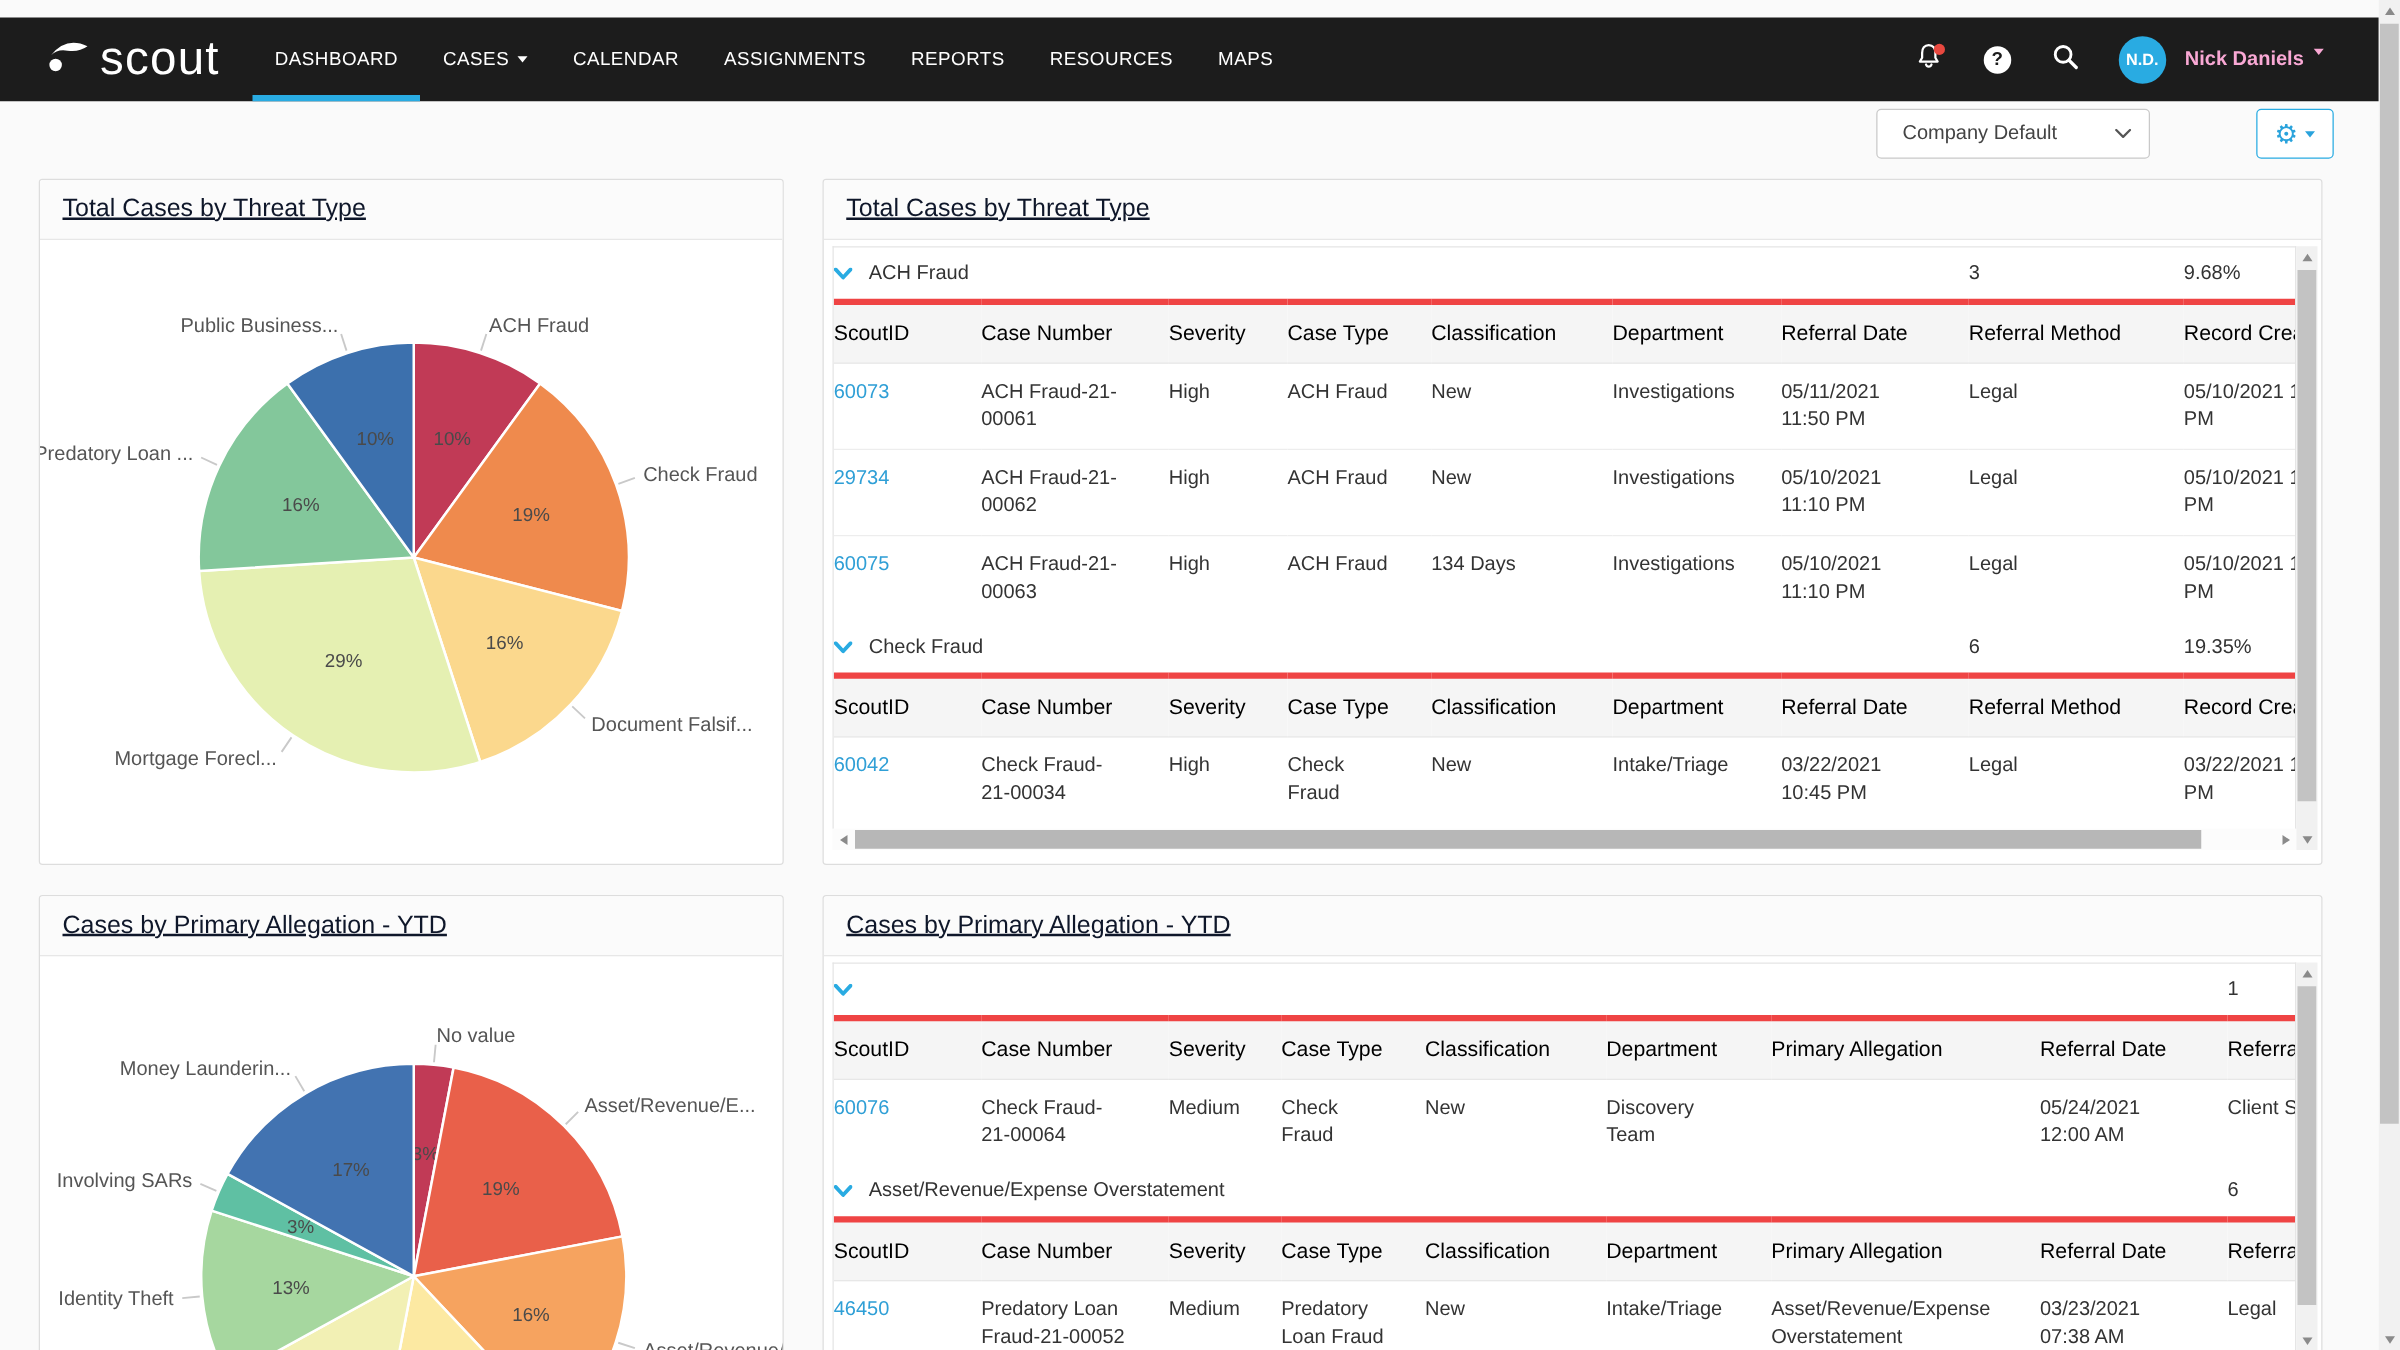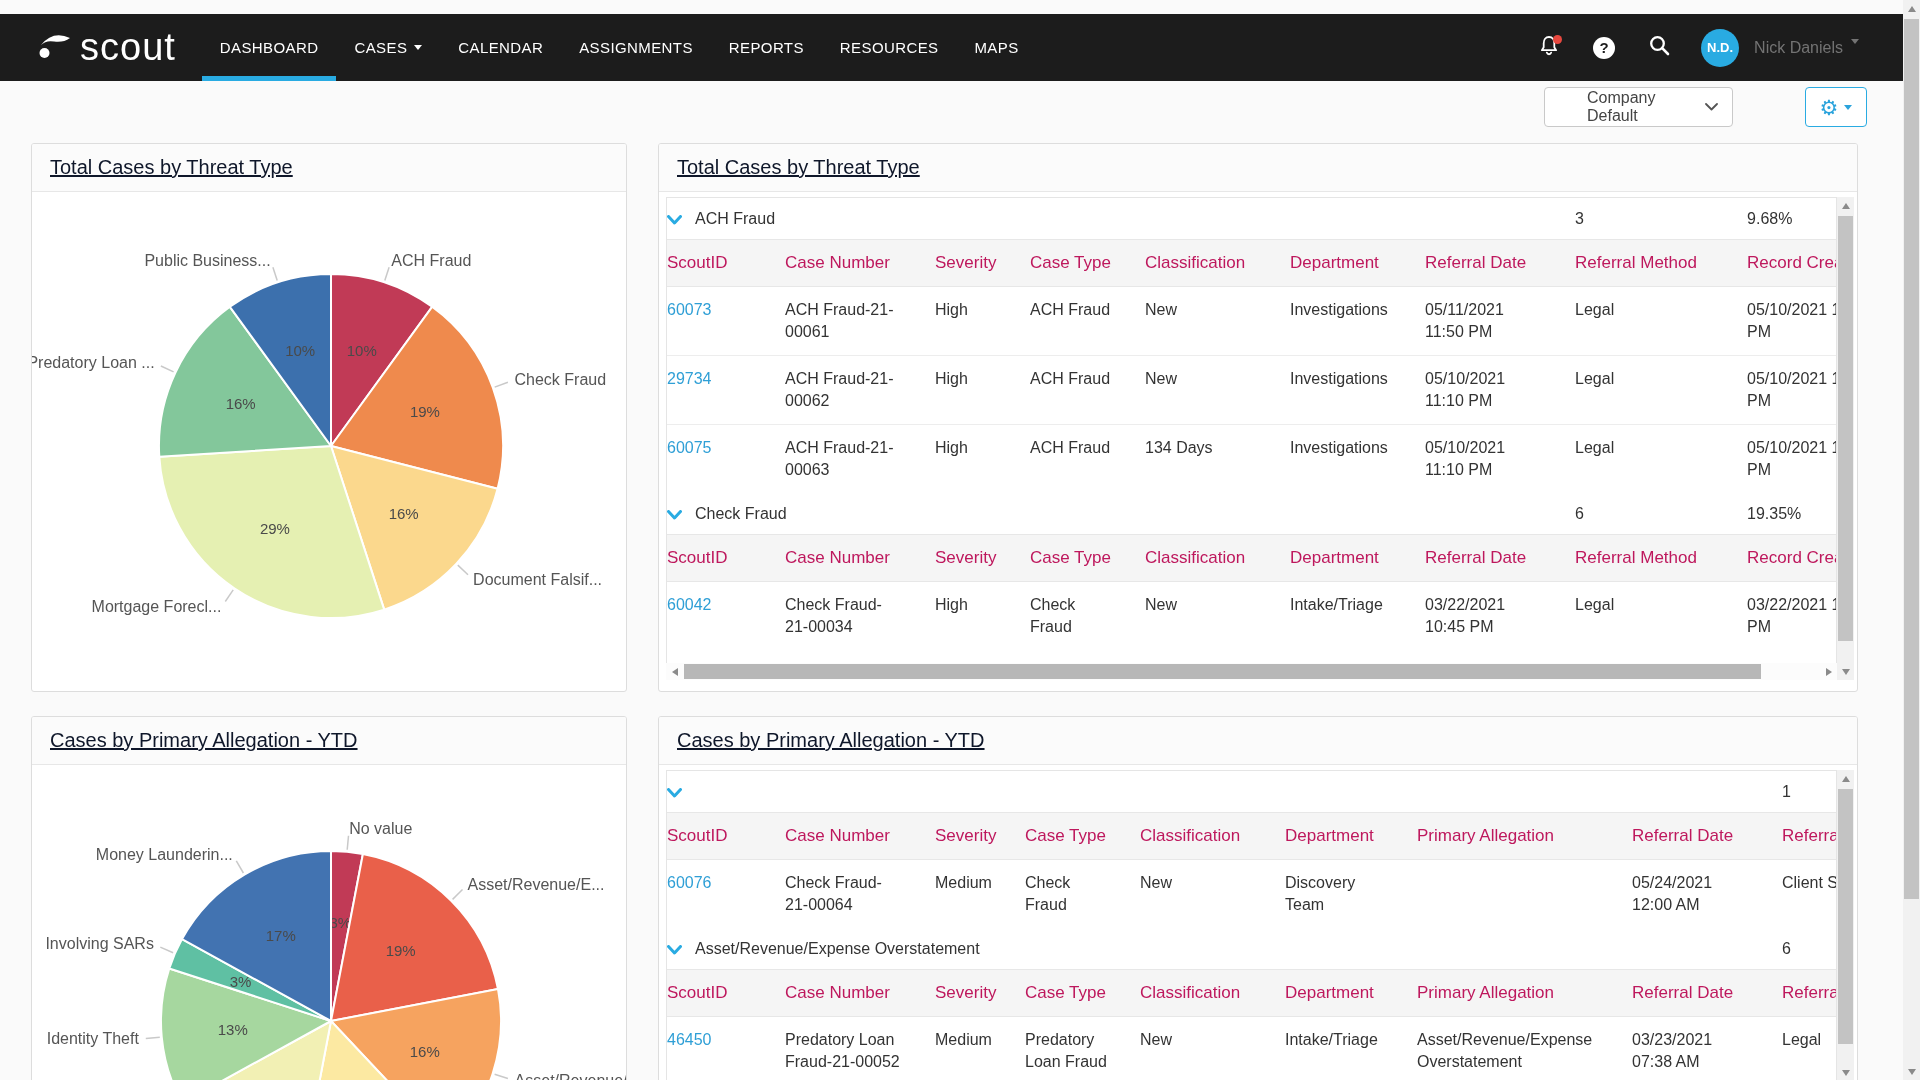--- a/index.html
+++ b/index.html
@@ -12,40 +12,40 @@
   .logo-text { color: #fff; font-size: 38px; font-weight: 500; letter-spacing: 1px; line-height: 67px; }
   .nav-menu { display: flex; margin-left: 26px; }
   .nav-item { position: relative; display: flex; align-items: center; gap: 7px; padding: 12px 18px; color: #fff; font-size: 15px; font-weight: 500; letter-spacing: .4px; cursor: pointer; }
   .nav-item.active::after { content: ""; position: absolute; left: 0; right: 0; bottom: 0; height: 5px; background: #29abe2; }
   .report-btn { margin: 13px 0 0 20px; height: 40px; padding: 0 24px; background: #29abe2; border: none; border-radius: 4px; color: #fff; font-size: 15px; font-weight: 500; font-family: inherit; letter-spacing: .3px; cursor: pointer; }
   .nav-right { margin-left: auto; display: flex; align-items: center; gap: 29px; padding-right: 44px; }
   .icon-btn { position: relative; display: flex; align-items: center; justify-content: center; width: 26px; height: 26px; cursor: pointer; }
   .notif-dot { position: absolute; right: 0; top: 0; width: 9px; height: 9px; border-radius: 50%; background: #e8483f; }
   .help-circle { width: 22px; height: 22px; border-radius: 50%; background: #fff; color: #1c1c1c; font-size: 15px; font-weight: 700; display: flex; align-items: center; justify-content: center; }
   .avatar { width: 38px; height: 38px; border-radius: 50%; background: #29abe2; color: #fff; font-size: 13px; font-weight: 700; display: flex; align-items: center; justify-content: center; cursor: pointer; }
-  .user { display: flex; align-items: flex-start; gap: 8px; color: #737373; font-size: 16px; cursor: pointer; margin-left: -14px; }
+  .user { display: flex; align-items: flex-start; gap: 8px; color: #f9a8d4; font-size: 16px; cursor: pointer; margin-left: -14px; font-weight: bold; }
   .tri-down { display: inline-block; width: 0; height: 0; border-left: 4.5px solid transparent; border-right: 4.5px solid transparent; border-top: 5.5px solid currentColor; }
 
   
-  .select-box { position: absolute; left: 1544px; top: 87px; width: 189px; height: 40px; background: #fff; border: 1px solid #c9c9c9; border-radius: 4px; display: flex; align-items: center; cursor: pointer; padding-left: 22px; }
+  .select-box { position: absolute; left: 1501px; top: 87px; width: 219px; height: 40px; background: #fff; border: 1px solid #c9c9c9; border-radius: 4px; display: flex; align-items: center; cursor: pointer; }
   .select-value { flex: 1; padding-left: 20px; font-size: 16px; color: #444; }
   .select-chev { margin-right: 14px; }
   .gear-btn { position: absolute; left: 1805px; top: 87px; width: 62px; height: 40px; background: #fff; border: 1px solid #29abe2; border-radius: 4px; display: flex; align-items: center; justify-content: center; gap: 6px; color: #2aa3dc; cursor: pointer; }
   .gear-glyph { font-size: 21px; line-height: 1; }
 
   
   .panel { position: absolute; background: #fff; border: 1px solid #ddd; border-radius: 3px; overflow: hidden; }
   .panel-header { height: 48px; background: #fbfbfb; border-bottom: 1px solid #e7e7e7; display: flex; align-items: center; padding: 0 18px; }
   .panel-title { font-size: 20px; font-weight: 400; color: #0f172a; text-decoration: underline; }
 
   
   .tablewrap { position: absolute; top: 53px; left: 7px; width: 1171px; overflow: hidden; border: 1px solid #e5e5e5; border-bottom: none; background: #fff; }
   table { border-collapse: collapse; table-layout: fixed; }
   td, th { text-align: left; vertical-align: top; font-weight: 400; white-space: pre-line; }
-  tr.head-row th { background: #f5f5f5; color: #be185d; font-size: 17px; padding: 13px 12px 13px 0; border-top: 1px solid #ef4444; border-bottom: 1px solid #e7e7e7; white-space: nowrap; margin-left: 40px; }
+  tr.head-row th { background: #f5f5f5; color: #000000; font-size: 17px; padding: 13px 12px 13px 0; border-top: 5px solid #ef4444; border-bottom: 1px solid #e7e7e7; white-space: nowrap; margin-left: 40px; }
   tr.data-row td { font-size: 16px; line-height: 22px; color: #333; padding: 12px 12px 12px 0; border-top: 1px solid #ededed; }
   tr.group-row td { font-size: 16px; color: #333; padding: 12px 12px 11px 0; border-bottom: 1px solid #e7e7e7; }
   td.first, th.first { padding-left: 28px; }
   td.gname { padding-left: 15px; }
   .chev { display: inline-block; vertical-align: -1px; margin-right: 13px; }
   .link { color: #2f9fd6; cursor: pointer; }
 
   
   .sb-v { position: absolute; width: 17px; background: #f1f1f1; z-index: 4; }
   .sb-h { position: absolute; height: 17px; background: #fcfcfc; z-index: 4; }

